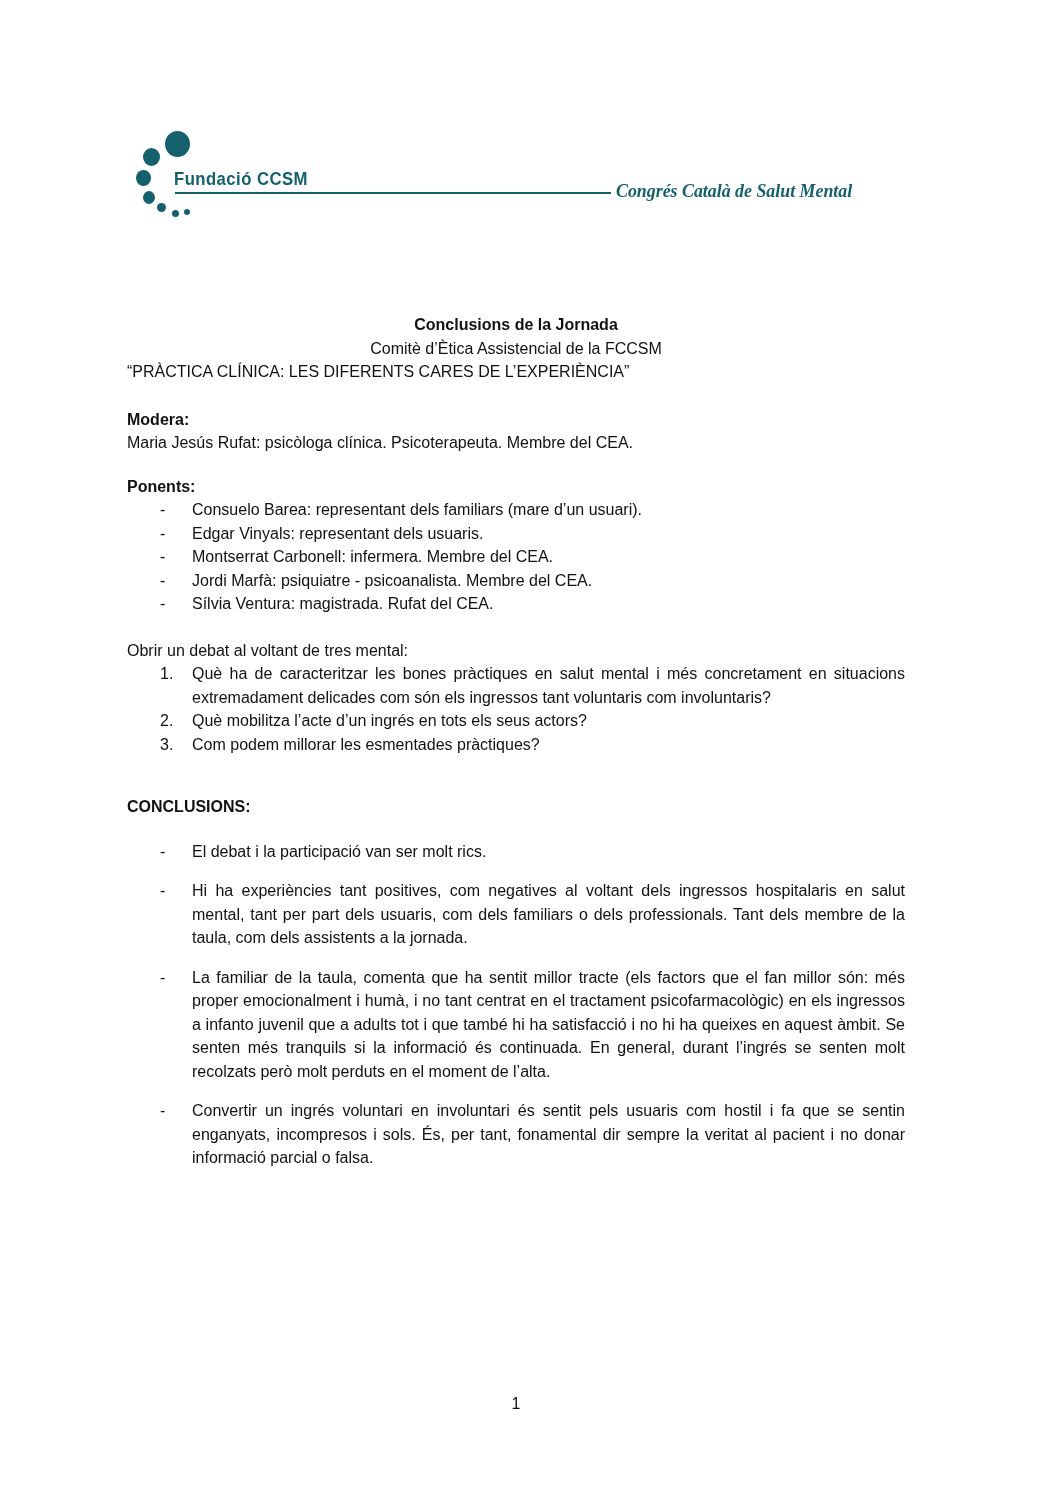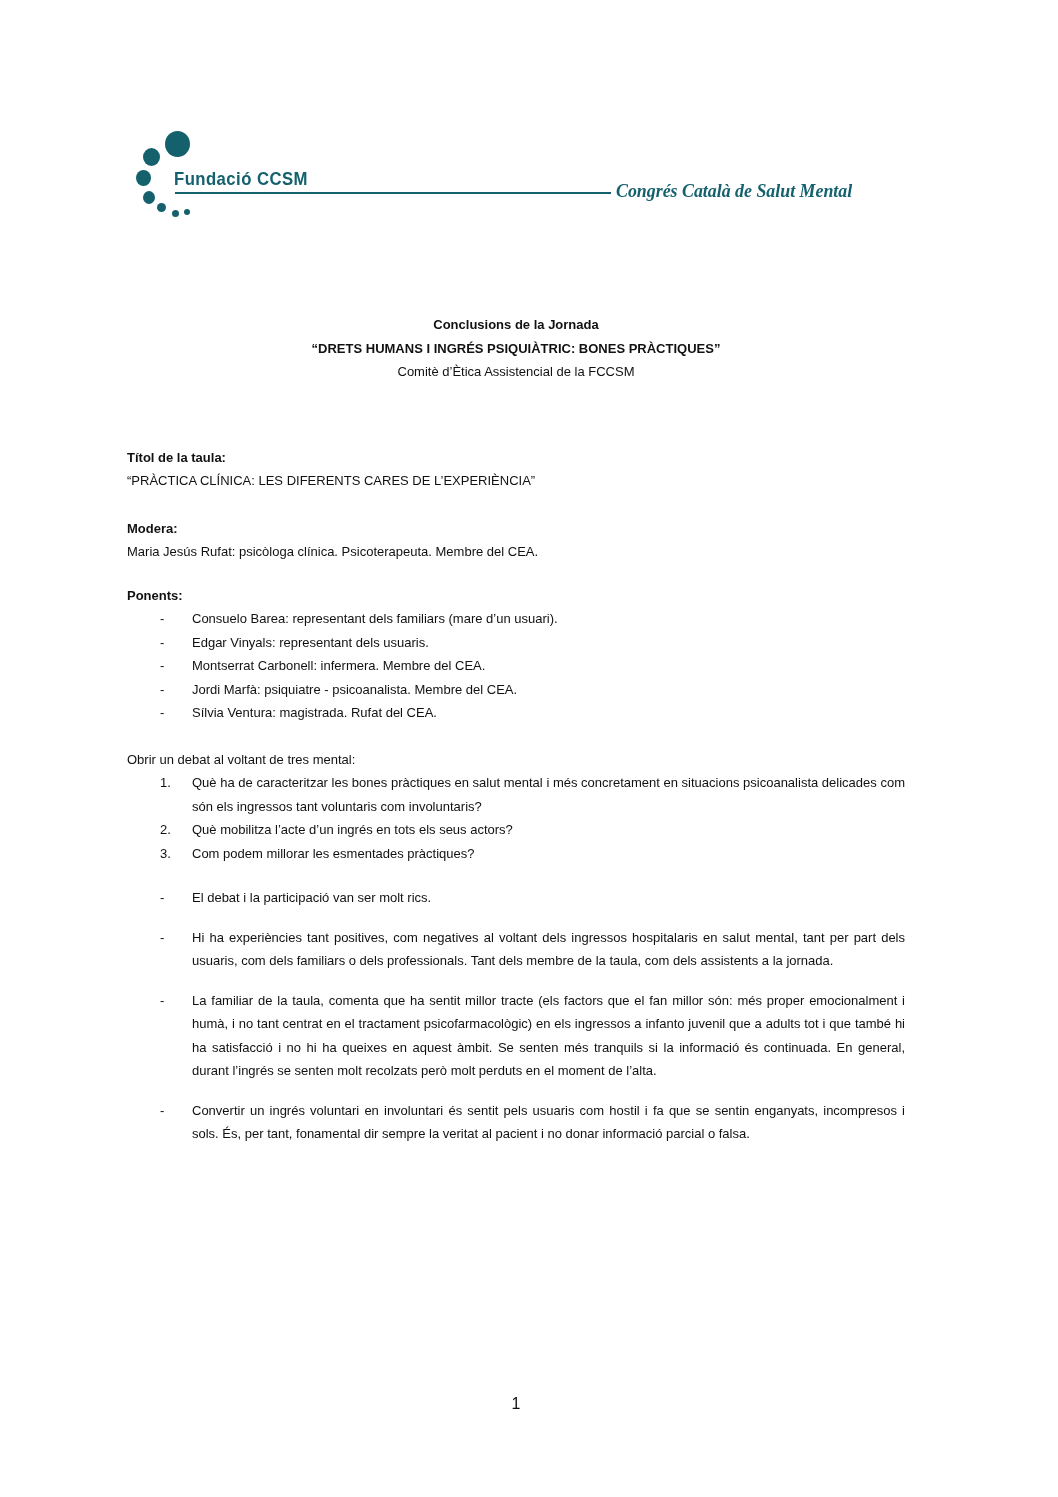--- a/index.html
+++ b/index.html
@@ -43,21 +43,21 @@
     font-family:"Liberation Serif","DejaVu Serif",serif;
     font-style:italic;font-weight:bold;
     font-size:19px;color:var(--teal);white-space:nowrap;
     transform:scaleX(0.94);transform-origin:left center;
   }
 
   
   .content{
     position:absolute;top:0;left:0;width:1058px;
     padding:313px 153px 0 127px;box-sizing:border-box;
-    font-size:13px;line-height:23.5px;
+    font-size:16px;line-height:23.5px;
   }
   .title-block{text-align:center;}
   .title-line{white-space:nowrap;}
   .bold{font-weight:bold;}
 
   .sect-heading{font-weight:bold;}
   .mt-titol{margin-top:62px;}
   .mt-modera{margin-top:24px;}
   .mt-ponents{margin-top:20px;}
   .mt-objectius{margin-top:38px;}
@@ -96,25 +96,23 @@
     </div>
     <div class="org-name">Fundació CCSM</div>
     <div class="letterhead-rule"></div>
     <div class="tagline">Congrés Català de Salut Mental</div>
   </div>
 
   <div class="content">
 
     <div class="title-block">
       <div class="title-line bold">Conclusions de la Jornada</div>
-      <div class="title-line bold">“DRETS HUMANS I INGRÉS PSIQUIÀTRIC: BONES PRÀCTIQUES”</div>
       <div class="title-line">Comitè d’Ètica Assistencial de la FCCSM</div>
     </div>
 
-    <div class="sect-heading mt-titol">Títol de la taula:</div>
     <div>“PRÀCTICA CLÍNICA: LES DIFERENTS CARES DE L’EXPERIÈNCIA”</div>
 
     <div class="sect-heading mt-modera">Modera:</div>
     <div>Maria Jesús Rufat: psicòloga clínica. Psicoterapeuta. Membre del CEA.</div>
 
     <div class="sect-heading mt-ponents">Ponents:</div>
     <div class="list">
       <div class="list-row">
         <span class="marker-cell">-</span>
         <span class="item-text">Consuelo Barea: representant dels familiars (mare d’un usuari).</span>
@@ -134,32 +132,33 @@
       <div class="list-row">
         <span class="marker-cell">-</span>
         <span class="item-text">Sílvia Ventura: magistrada. Rufat del CEA.</span>
       </div>
     </div>
 
     <div class="mt-intro">Obrir un debat al voltant de tres mental:</div>
     <div class="list">
       <div class="list-row">
         <span class="marker-cell">1.</span>
-        <span class="item-text justify">Què ha de caracteritzar les bones pràctiques en salut mental i més concretament en situacions psicoanalista delicades com són els ingressos tant voluntaris com involuntaris?</span>
+        <span class="item-text justify">Què ha de caracteritzar les bones pràctiques en salut mental i més concretament en situacions extremadament delicades com són els ingressos tant voluntaris com involuntaris?</span>
       </div>
       <div class="list-row">
         <span class="marker-cell">2.</span>
         <span class="item-text">Què mobilitza l’acte d’un ingrés en tots els seus actors?</span>
       </div>
       <div class="list-row">
         <span class="marker-cell">3.</span>
         <span class="item-text">Com podem millorar les esmentades pràctiques?</span>
       </div>
     </div>
 
+    <div class="sect-heading mt-conclusions">CONCLUSIONS:</div>
     <div class="list">
       <div class="list-row row-gap-first">
         <span class="marker-cell">-</span>
         <span class="item-text">El debat i la participació van ser molt rics.</span>
       </div>
       <div class="list-row row-gap">
         <span class="marker-cell">-</span>
         <span class="item-text justify">Hi ha experiències tant positives, com negatives al voltant dels ingressos hospitalaris en salut mental, tant per part dels usuaris, com dels familiars o dels professionals. Tant dels membre de la taula, com dels assistents a la jornada.</span>
       </div>
       <div class="list-row row-gap">

